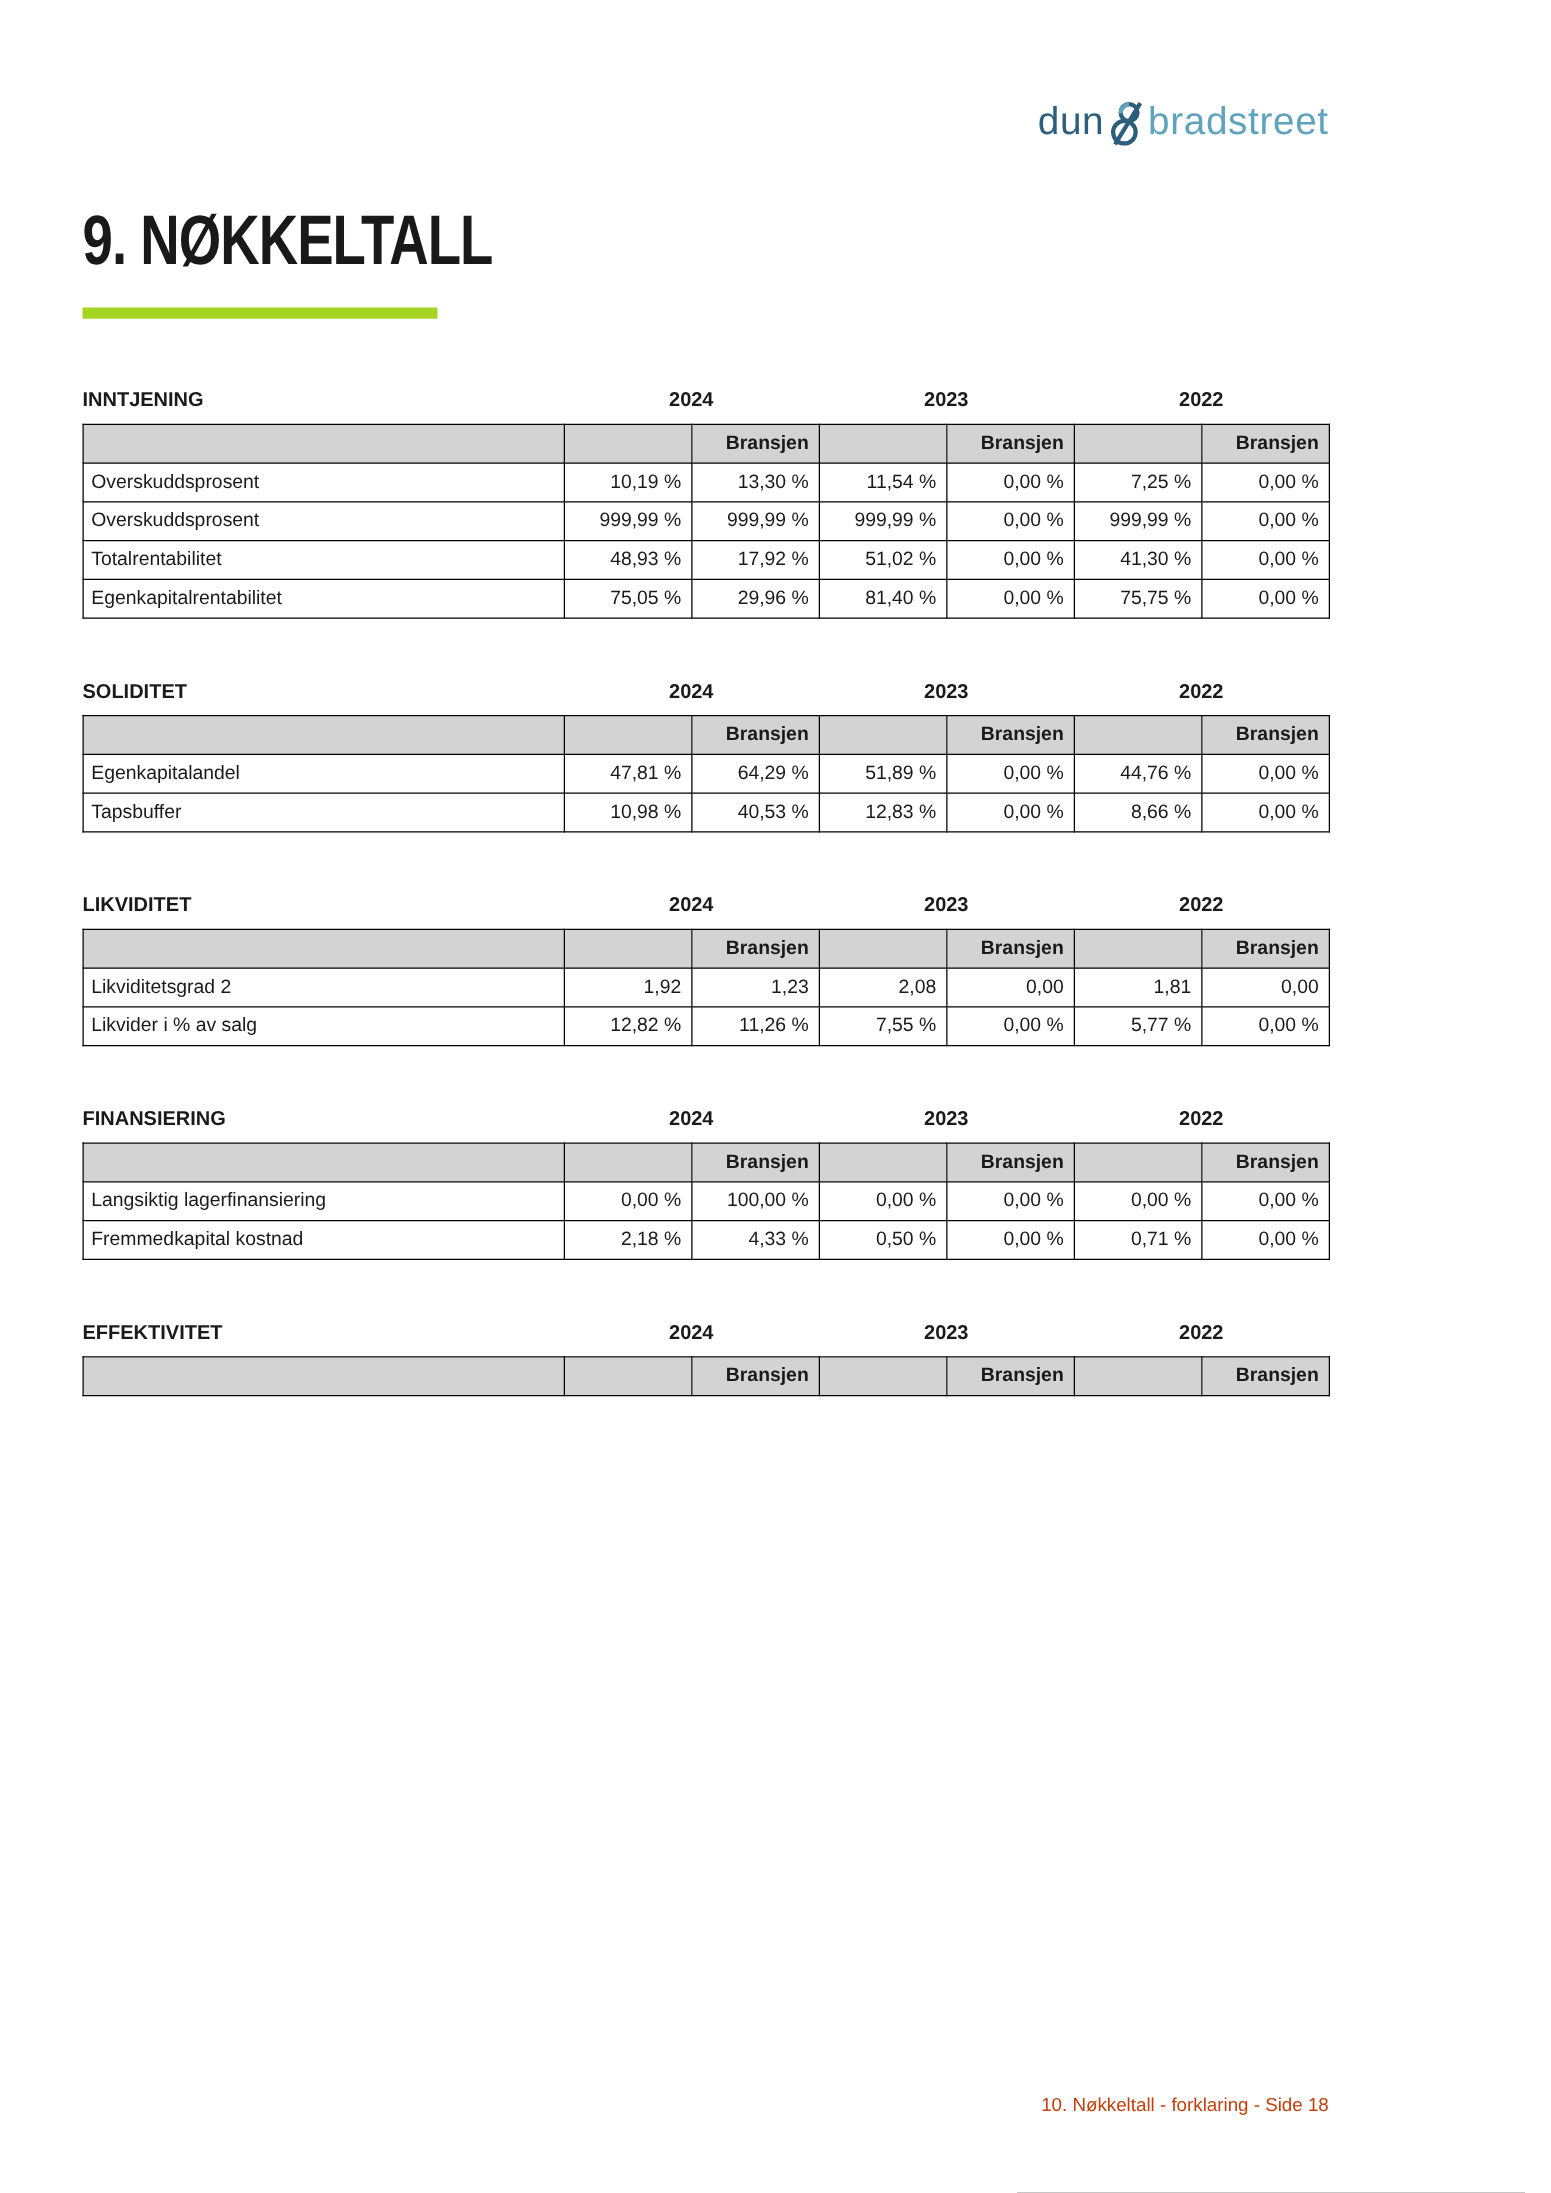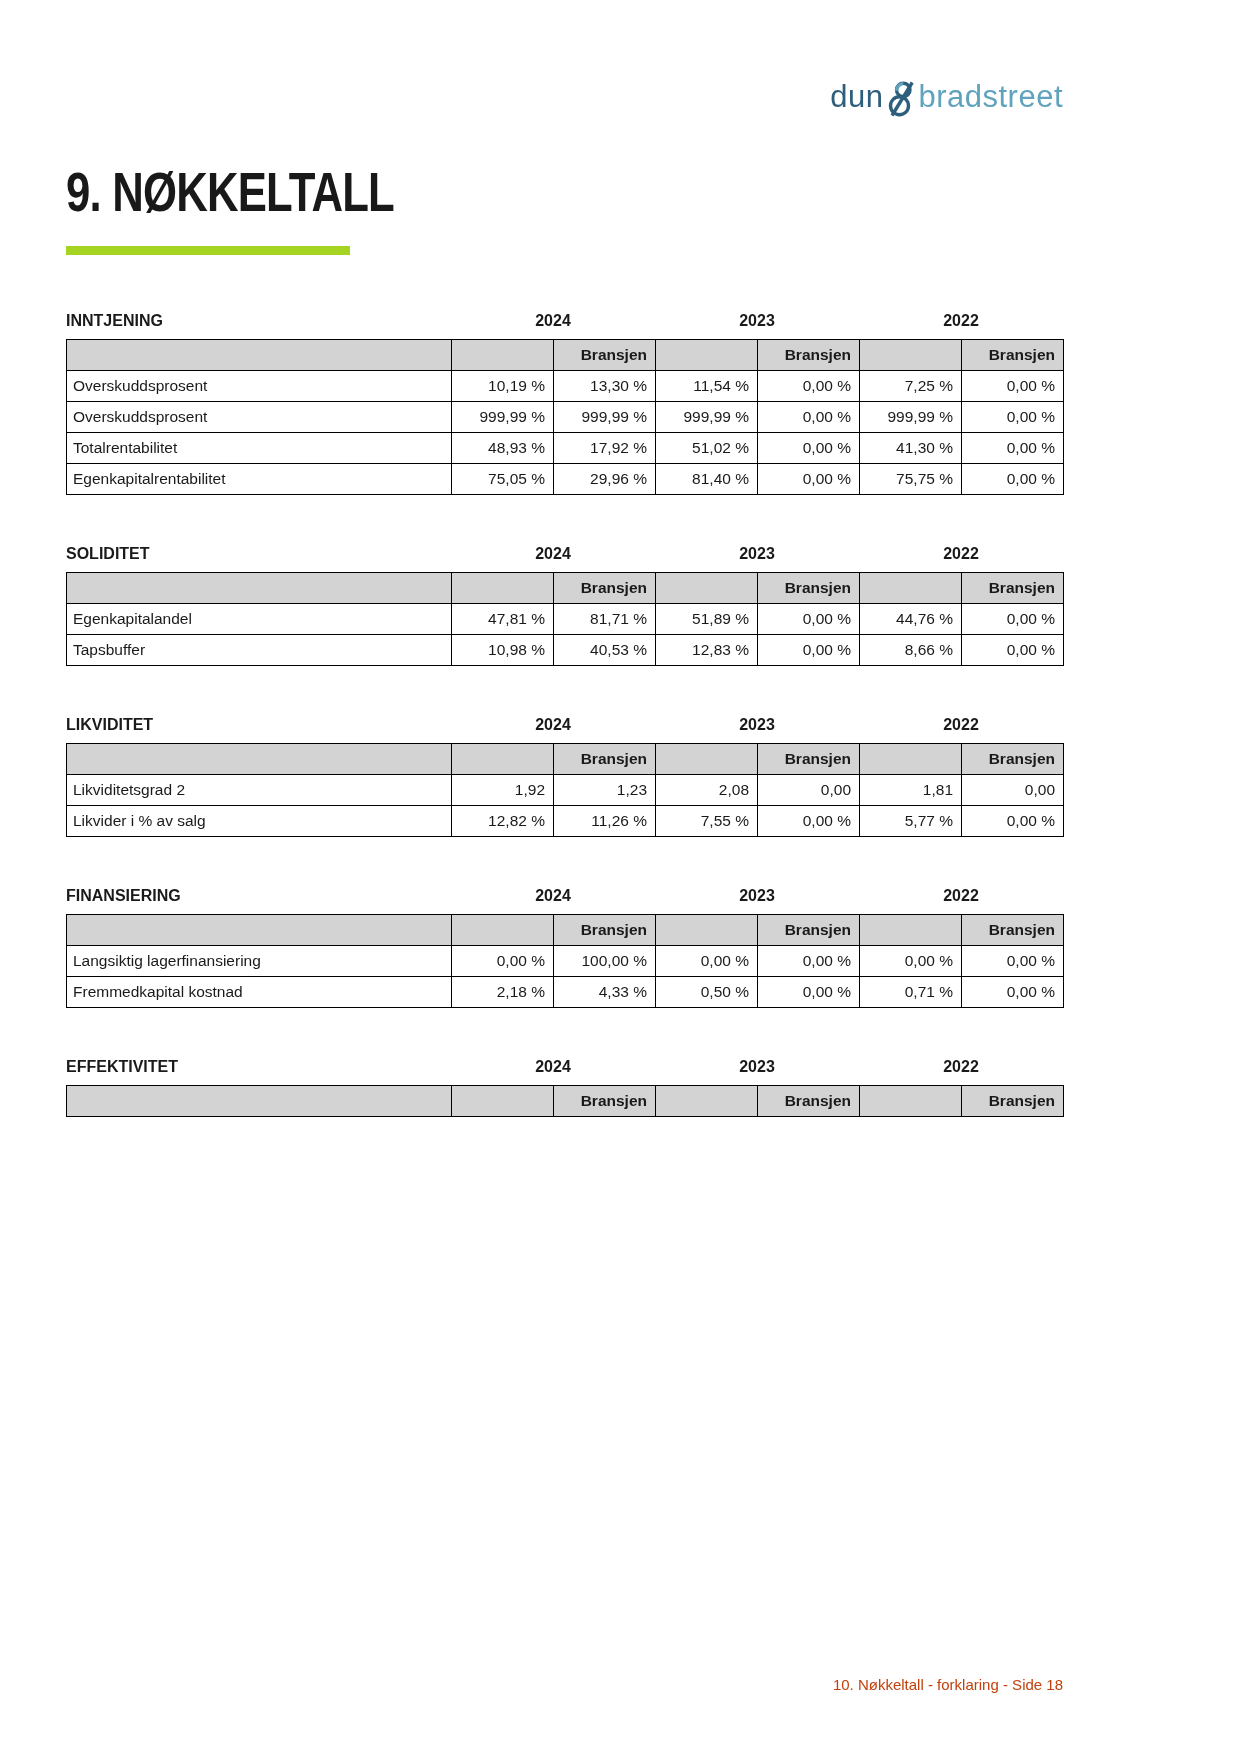--- a/index.html
+++ b/index.html
@@ -174,21 +174,21 @@
                 <td class="val"></td>
                 <td class="val bransjen">Bransjen</td>
                 <td class="val"></td>
                 <td class="val bransjen">Bransjen</td>
                 <td class="val"></td>
                 <td class="val bransjen">Bransjen</td>
               </tr>
               <tr>
                 <td class="lbl">Egenkapitalandel</td>
                 <td class="val">47,81 %</td>
-                <td class="val">81,71 %</td>
+                <td class="val">64,29 %</td>
                 <td class="val">51,89 %</td>
                 <td class="val">0,00 %</td>
                 <td class="val">44,76 %</td>
                 <td class="val">0,00 %</td>
               </tr>
               <tr>
                 <td class="lbl">Tapsbuffer</td>
                 <td class="val">10,98 %</td>
                 <td class="val">40,53 %</td>
                 <td class="val">12,83 %</td>

